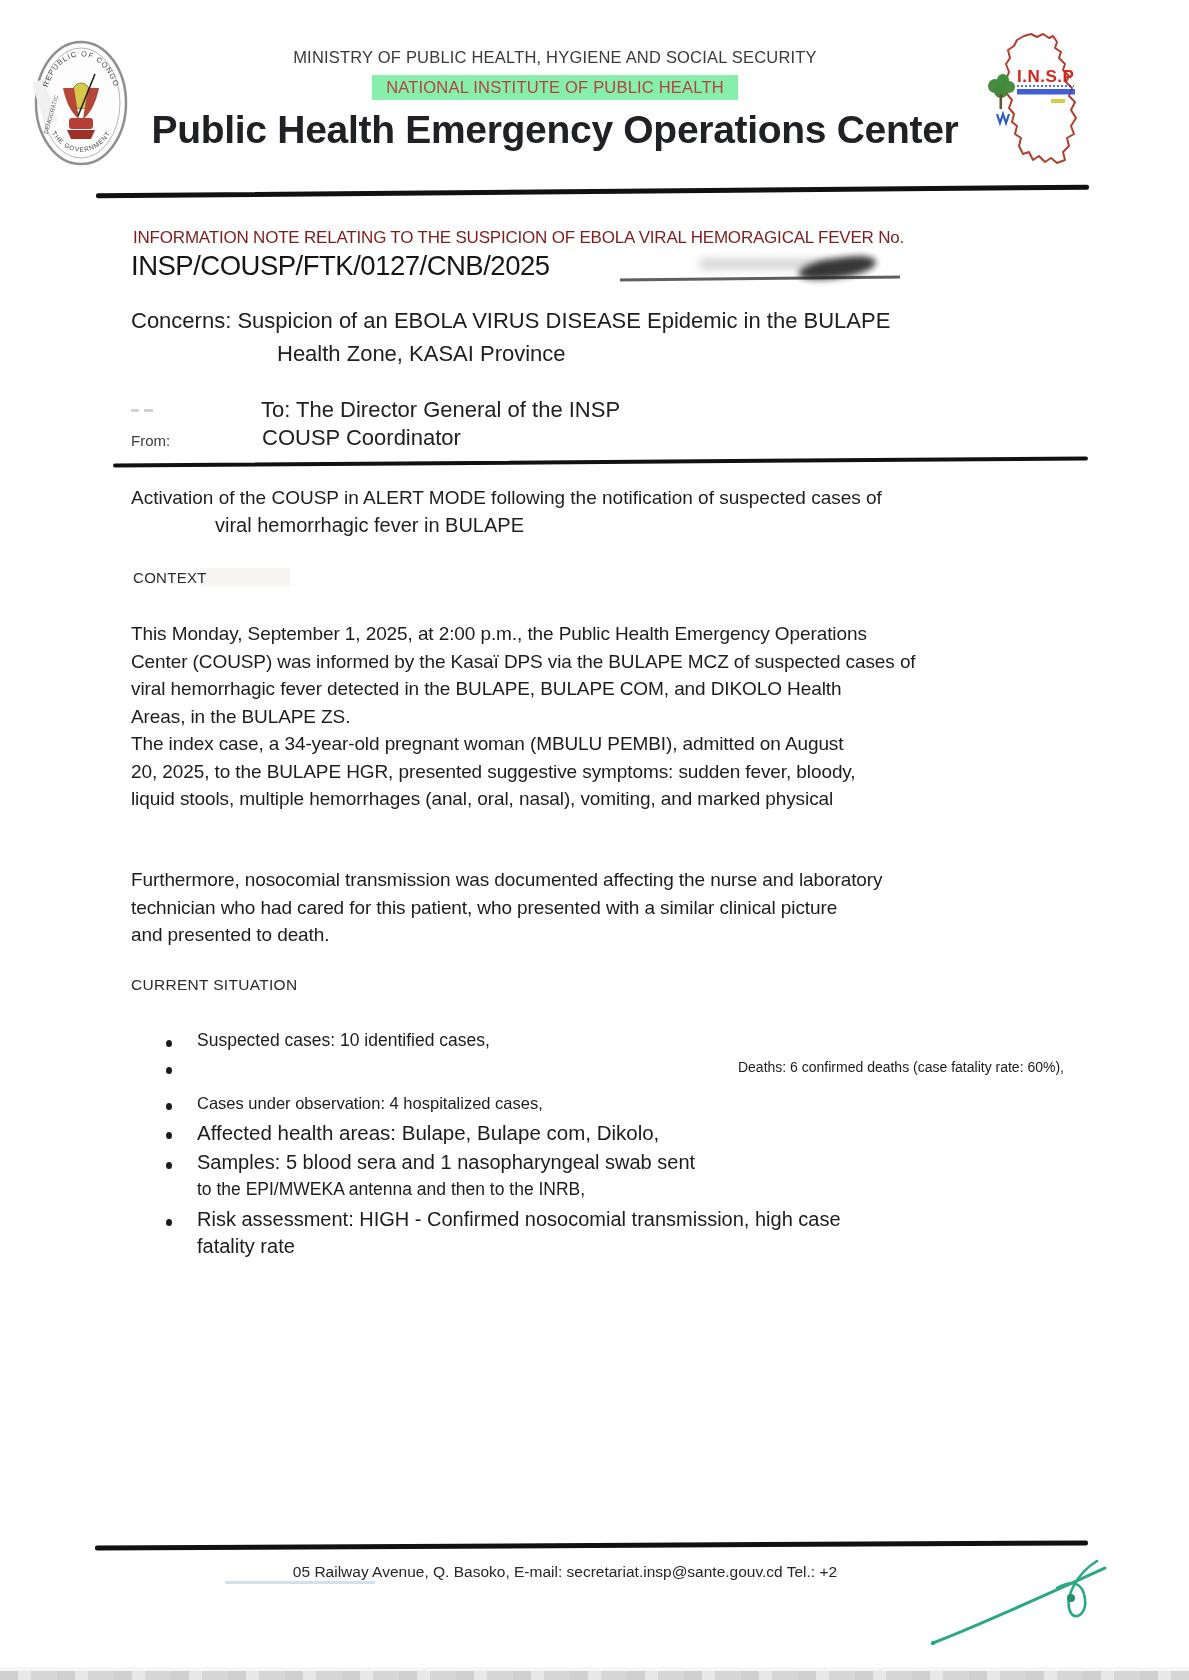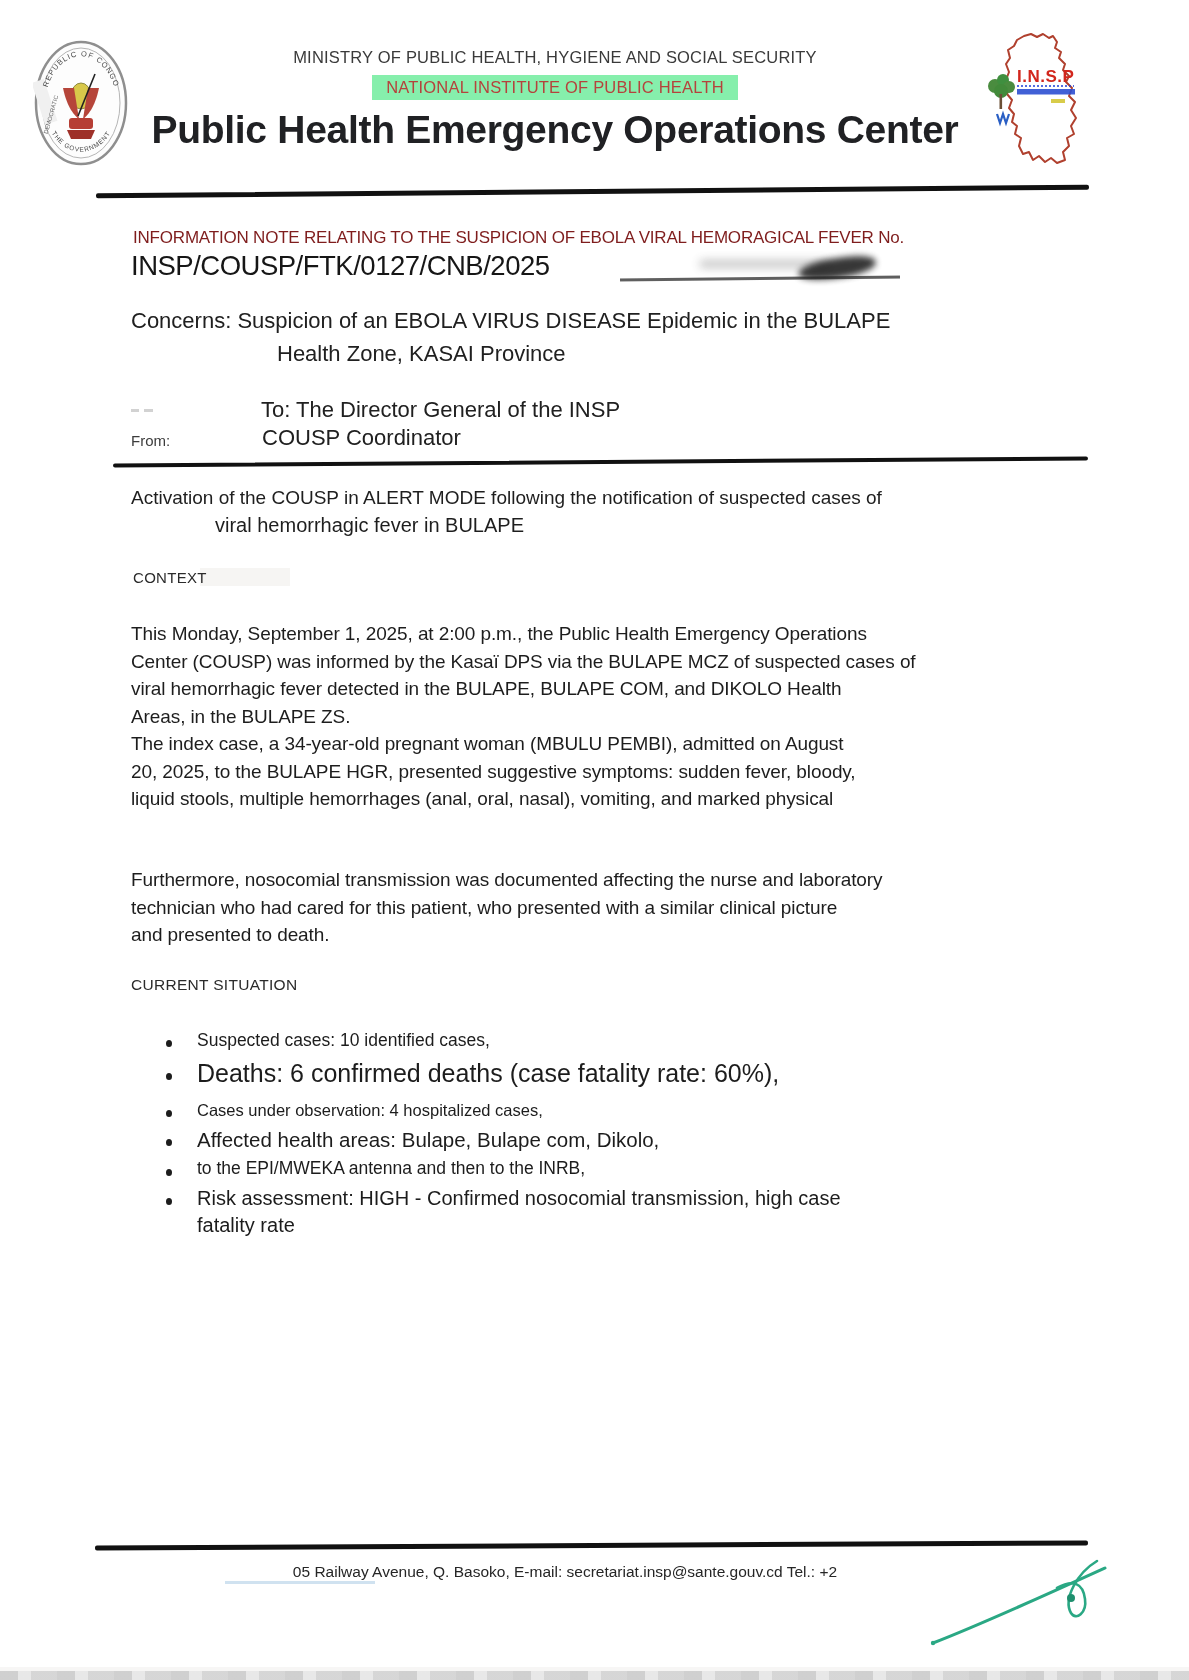--- a/index.html
+++ b/index.html
@@ -45,21 +45,21 @@
   .context-shade{position:absolute;left:200px;top:568px;width:90px;height:18px;background:#f4f2f0;opacity:.8;}
   .para{position:absolute;font-size:19px;line-height:27.5px;color:#1d1d1d;letter-spacing:-.1px;}
   .para1{left:131px;top:620px;}
   .para2{left:131px;top:866px;}
   
   .situation-heading{position:absolute;left:131px;top:976px;font-size:15.5px;letter-spacing:.3px;color:#2b2b2b;}
   .bullets{position:absolute;left:164px;top:1030px;width:900px;}
   .bullet-item{position:relative;padding-left:33px;color:#1c1c1c;}
   .dot{position:absolute;left:2px;top:.55em;width:6px;height:7px;background:#1c1c1c;border-radius:50%;}
   .b-sm{font-size:17.5px;margin-bottom:8px;}
-  .b-md{font-size:25px;margin-bottom:13px;}
+  .b-md{font-size:14px;margin-bottom:19px;text-align:right;}
   .b-xs{font-size:16.5px;margin-bottom:8px;}
   .b-lg{font-size:20.5px;margin-bottom:6px;}
   .b-lg2{font-size:20px;margin-bottom:0;}
   .cont-sm{font-size:17.5px;margin:5px 0 8px 0;}
   .cont-lg{font-size:20px;margin:4px 0 0 0;}
   .b-last{margin-top:6px;}
   
   .footer-address{position:absolute;left:0;top:1563px;width:1130px;text-align:center;font-size:15.5px;color:#262626;}
   .blue-underline{position:absolute;left:225px;top:1581px;width:150px;height:3px;background:#a9cbe3;opacity:.55;}
   .signature{position:absolute;left:925px;top:1555px;width:195px;height:100px;}
@@ -176,20 +176,21 @@
     <div class="bullet-item b-xs">
       <span class="dot"></span>
       <span>Cases under observation: 4 hospitalized cases,</span>
     </div>
     <div class="bullet-item b-lg">
       <span class="dot"></span>
       <span>Affected health areas: Bulape, Bulape com, Dikolo,</span>
     </div>
     <div class="bullet-item b-lg2">
       <span class="dot"></span>
+      <span>Samples: 5 blood sera and 1 nasopharyngeal swab sent</span>
       <div class="cont-sm">to the EPI/MWEKA antenna and then to the INRB,</div>
     </div>
     <div class="bullet-item b-lg2 b-last">
       <span class="dot"></span>
       <span>Risk assessment: HIGH - Confirmed nosocomial transmission, high case</span>
       <div class="cont-lg">fatality rate</div>
     </div>
   </div>
 
   <div class="rule rule3"></div>

